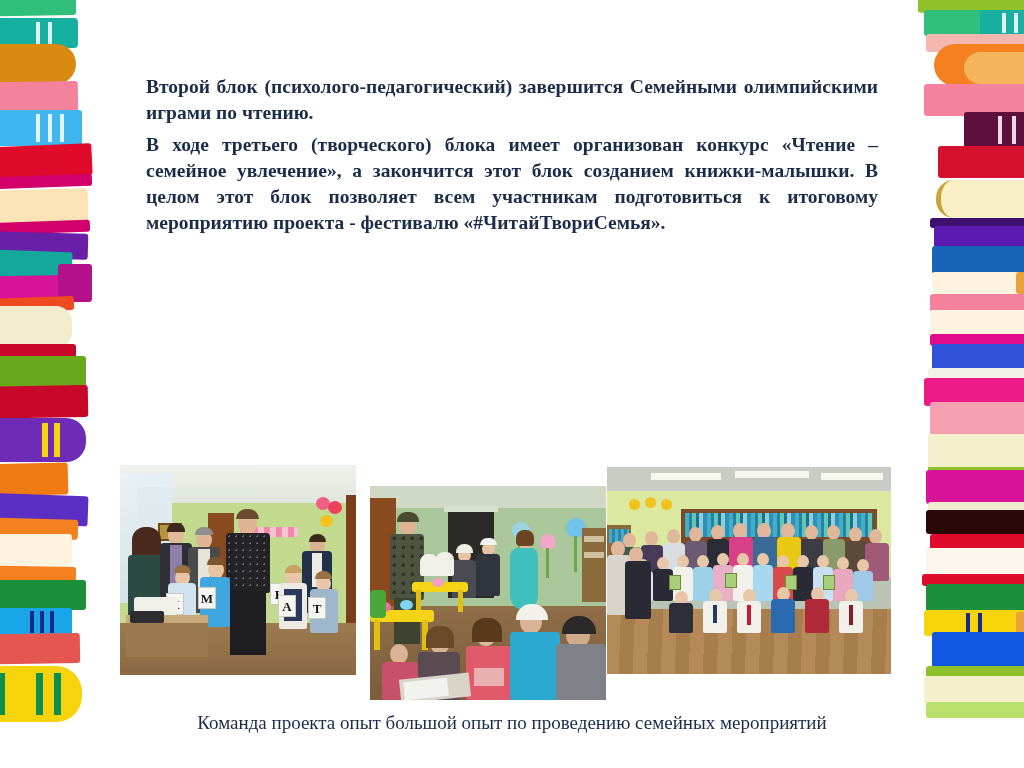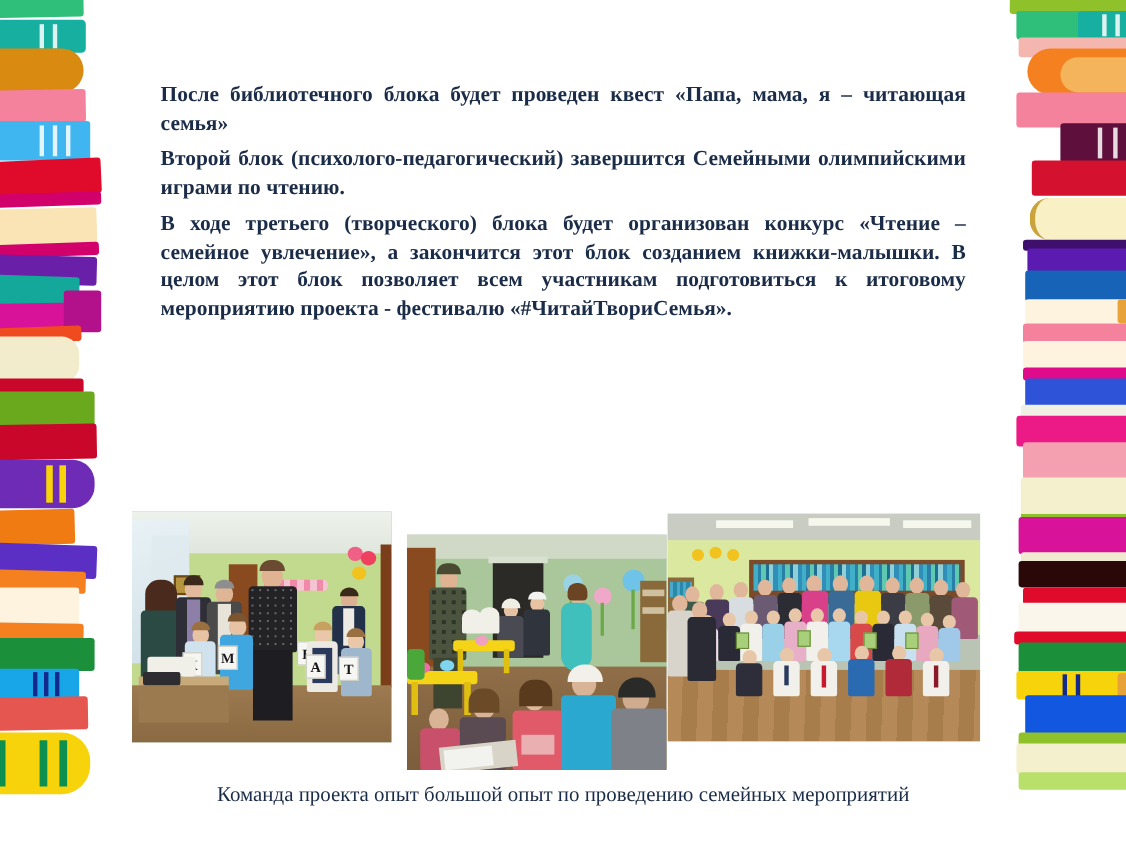--- a/index.html
+++ b/index.html
@@ -235,23 +235,22 @@
     </div>
     <div class="bk" style="right:-40px; top:612px; width:48px;  height:26px; background:#e8a23a;"></div>
     <div class="bk" style="right:-58px; top:632px; width:150px; height:36px; background:#1257e0;"></div>
     <div class="bk" style="right:-52px; top:666px; width:150px; height:14px; background:#8fc22a;"></div>
     <div class="bk" style="right:-46px; top:676px; width:146px; height:28px; background:#f4efcd;"></div>
     <div class="bk" style="right:-54px; top:702px; width:152px; height:16px; background:#b8e06a;"></div>
   </div>
 
 
   <div id="body-text">
-    <p>После библиотечного блока будет проведен квест «Папа, мама, я – читающая семья»</p>
     <p>Второй блок (психолого-педагогический) завершится Семейными олимпийскими играми по чтению.</p>
-    <p>В ходе третьего (творческого) блока будет организован конкурс «Чтение – семейное увлечение», а закончится этот блок созданием книжки-малышки. В целом этот блок позволяет всем участникам подготовиться к итоговому мероприятию проекта  -  фестивалю «#ЧитайТвориСемья».</p>
+    <p>В ходе третьего (творческого) блока имеет организован конкурс «Чтение – семейное увлечение», а закончится этот блок созданием книжки-малышки. В целом этот блок позволяет всем участникам подготовиться к итоговому мероприятию проекта  -  фестивалю «#ЧитайТвориСемья».</p>
   </div>
 
   <div class="photo" style="left:120px; top:465px; width:236px; height:210px;">
     <div class="scene">
 
       <div class="ph-el" style="left:0;top:0;width:236px;height:40px;background:linear-gradient(#eef2ec,#dfe6dc);"></div>
 
       <div class="ph-el" style="left:0;top:38px;width:236px;height:122px;background:#c2da8e;"></div>
 
       <div class="ph-el" style="left:0;top:8px;width:52px;height:130px;background:linear-gradient(160deg,#e9f2f6,#cfe0e6);"></div>

